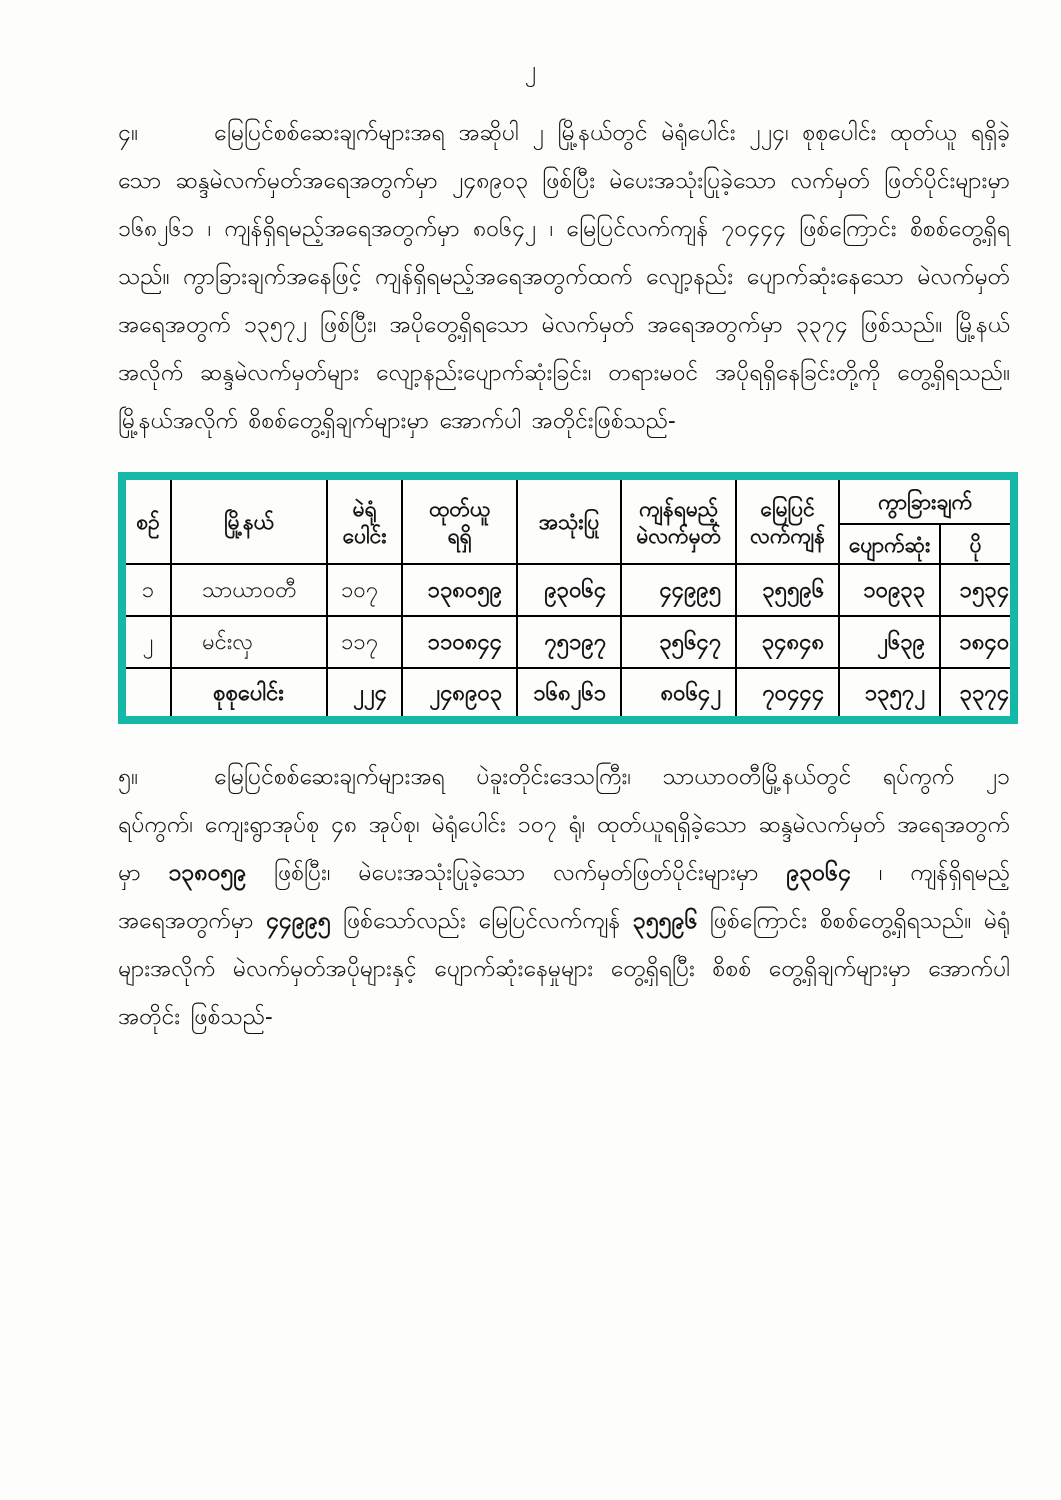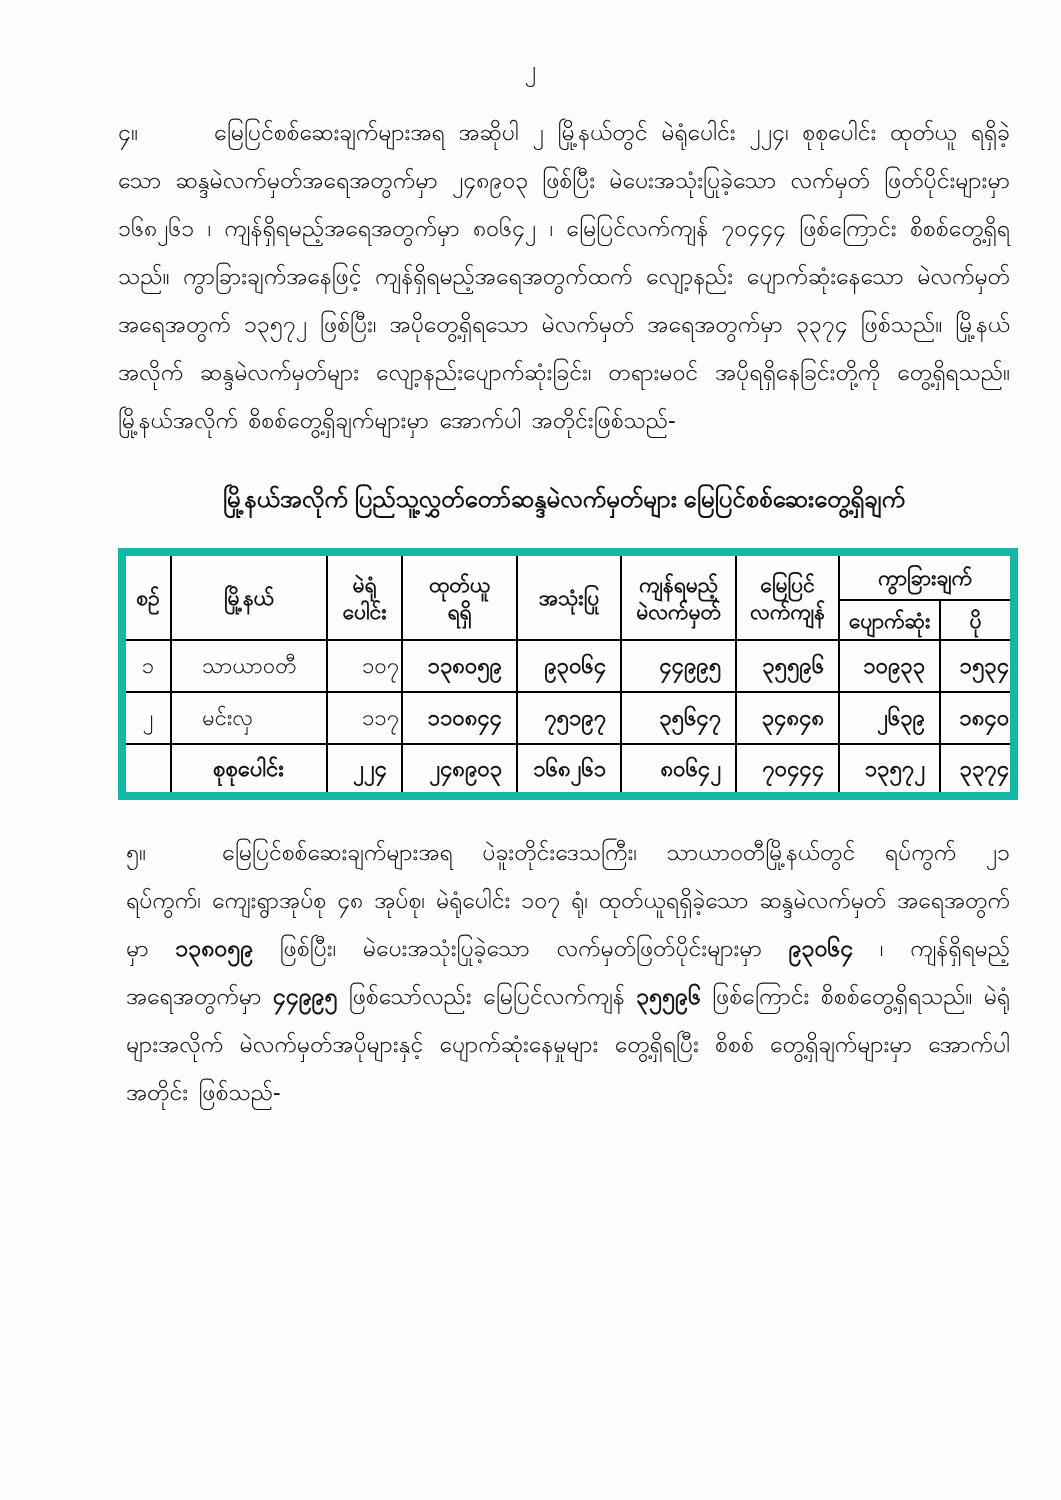--- a/index.html
+++ b/index.html
@@ -59,46 +59,45 @@
     white-space:pre-line;
     padding:2px 2px;
   }
   tr.hrow1 { height:48px; }
   tr.hrow2 { height:40px; }
   tr.data  { height:52px; }
   tr.total { height:52px; }
   td { font-size:22px; line-height:26px; }
   td.c-no    { text-align:center; font-weight:normal; }
   td.c-town  { text-align:left; padding-left:30px; font-weight:normal; }
-  td.n-reg   { text-align:right; padding-right:2px; font-weight:normal; }
+  td.n-reg   { text-align:right; padding-right:23px; font-weight:normal; }
   td.n-bold  { text-align:right; padding-right:14px; font-weight:bold; }
   td.n-last  { text-align:right; font-weight:bold; }
   tr.total td { font-weight:bold; }
   tr.total td.c-town { text-align:center; padding-left:0; }
   .section-title {
     margin:50px 0 0 0;
     text-align:center;
     font-size:24px;
     font-weight:bold;
     line-height:42px;
   }
-  .para.second { margin-top:28px;margin-left:8px; }
+  .para.second { margin-top:28px; }
 </style>
 </head>
 <body>
 
 <div class="page">
 
   <div class="page-number">၂</div>
 
   <div class="content">
 
     <div class="para"><span class="pnum">၄။</span><span>မြေပြင်စစ်ဆေးချက်များအရ အဆိုပါ ၂ မြို့နယ်တွင် မဲရုံပေါင်း ၂၂၄၊ စုစုပေါင်း ထုတ်ယူ ရရှိခဲ့သော ဆန္ဒမဲလက်မှတ်အရေအတွက်မှာ ၂၄၈၉၀၃ ဖြစ်ပြီး မဲပေးအသုံးပြုခဲ့သော လက်မှတ် ဖြတ်ပိုင်းများမှာ ၁၆၈၂၆၁ ၊ ကျန်ရှိရမည့်အရေအတွက်မှာ ၈၀၆၄၂ ၊ မြေပြင်လက်ကျန် ၇၀၄၄၄ ဖြစ်ကြောင်း စိစစ်တွေ့ရှိရသည်။ ကွာခြားချက်အနေဖြင့် ကျန်ရှိရမည့်အရေအတွက်ထက် လျော့နည်း ပျောက်ဆုံးနေသော မဲလက်မှတ်အရေအတွက် ၁၃၅၇၂ ဖြစ်ပြီး၊ အပိုတွေ့ရှိရသော မဲလက်မှတ် အရေအတွက်မှာ ၃၃၇၄ ဖြစ်သည်။ မြို့နယ်အလိုက် ဆန္ဒမဲလက်မှတ်များ လျော့နည်းပျောက်ဆုံးခြင်း၊ တရားမဝင် အပိုရရှိနေခြင်းတို့ကို တွေ့ရှိရသည်။ မြို့နယ်အလိုက် စိစစ်တွေ့ရှိချက်များမှာ အောက်ပါ အတိုင်းဖြစ်သည်-</span></div>
 
-    <h2 class="doc-title">မြို့နယ်အလိုက် ပြည်သူ့လွှတ်တော်ဆန္ဒမဲလက်မှတ်များ မြေပြင်စစ်ဆေးတွေ့ရှိချက်</h2>
 
     <table class="results">
       <colgroup>
         <col style="width:49px">
           <col style="width:156px">
           <col style="width:75px">
         <col style="width:115px">
           <col style="width:104px">
           <col style="width:115px">
         <col style="width:103px">

